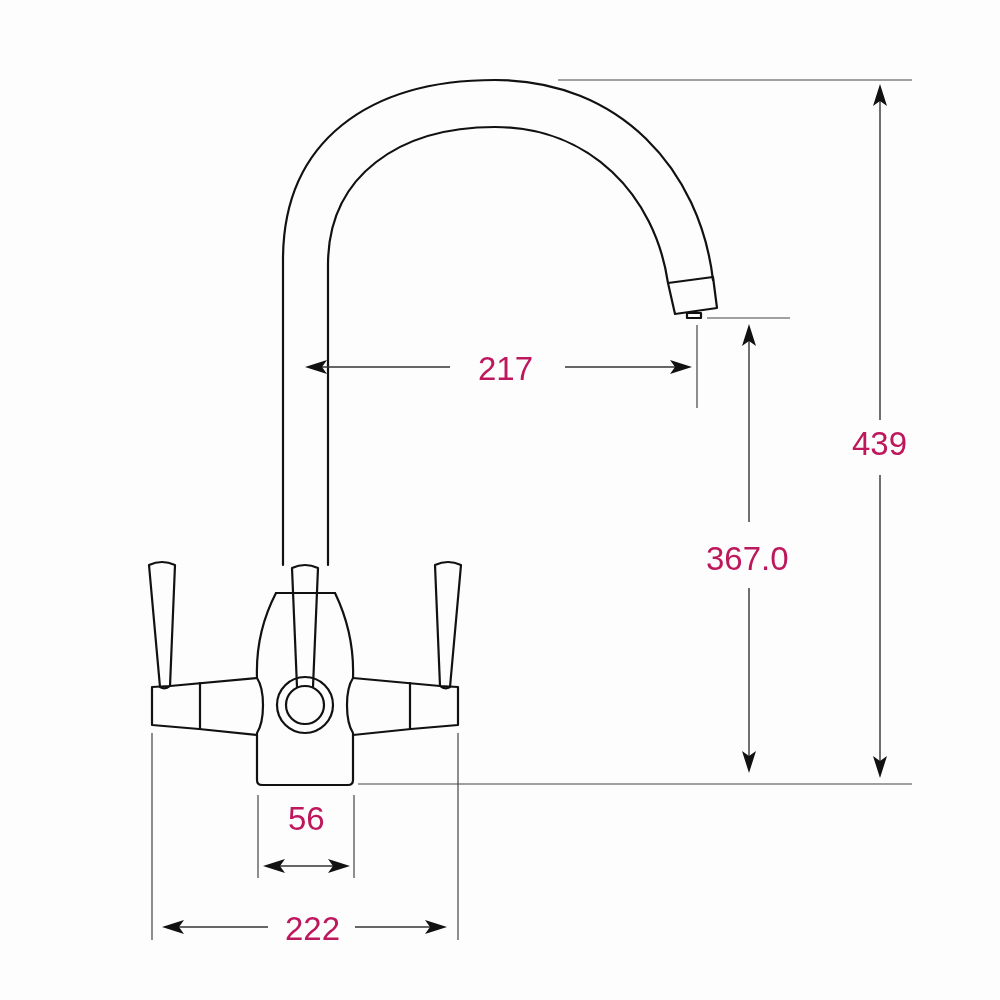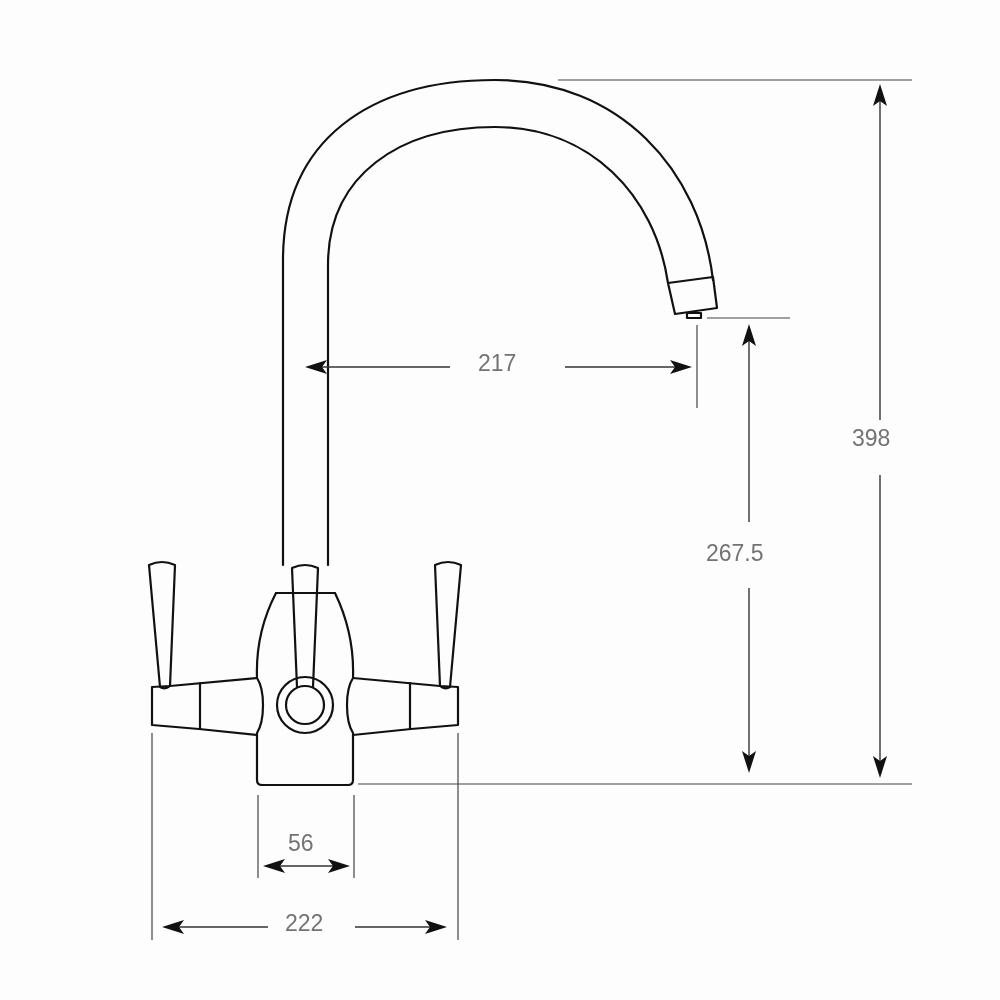--- a/index.html
+++ b/index.html
@@ -6,22 +6,22 @@
     body { width: 1000px; height: 1000px; overflow: hidden; }
     .canvas { position: relative; width: 1000px; height: 1000px; background: #fdfdfd; }
     svg { position: absolute; left: 0; top: 0; }
     .outline { fill: none; stroke: #111111; stroke-width: 2.2; stroke-linejoin: round; stroke-linecap: round; }
     .dim { fill: none; stroke: #333333; stroke-width: 1.4; }
     .ext { fill: none; stroke: #444444; stroke-width: 1.2; }
     .arrow { fill: #111111; stroke: none; }
     .label {
       position: absolute;
       font-family: "Liberation Sans", sans-serif;
-      font-size: 23px;
-      color: #737373;
+      font-size: 33px;
+      color: #be185d;
       line-height: 1;
       white-space: nowrap;
     }
   </style>
 </head>
 <body>
 
 <div class="canvas">
   <svg width="1000" height="1000" viewBox="0 0 1000 1000">
 
@@ -97,17 +97,17 @@
 
     <g>
       <line class="dim" x1="167" y1="927" x2="268" y2="927"></line>
       <line class="dim" x1="355" y1="927" x2="440" y2="927"></line>
       <polygon class="arrow" points="162,927 184,920 179,927 184,934"></polygon>
       <polygon class="arrow" points="447,927 425,920 430,927 425,934"></polygon>
     </g>
   </svg>
 
   <span class="label" style="left:478px; top:352px;">217</span>
-  <span class="label" style="left:852px; top:427px;">398</span>
-  <span class="label" style="left:706px; top:542px;">267.5</span>
-  <span class="label" style="left:288px; top:832px;">56</span>
+  <span class="label" style="left:852px; top:427px;">439</span>
+  <span class="label" style="left:706px; top:542px;">367.0</span>
+  <span class="label" style="left:288px; top:802px;">56</span>
   <span class="label" style="left:285px; top:912px;">222</span>
 </div>
 
 </body></html>

